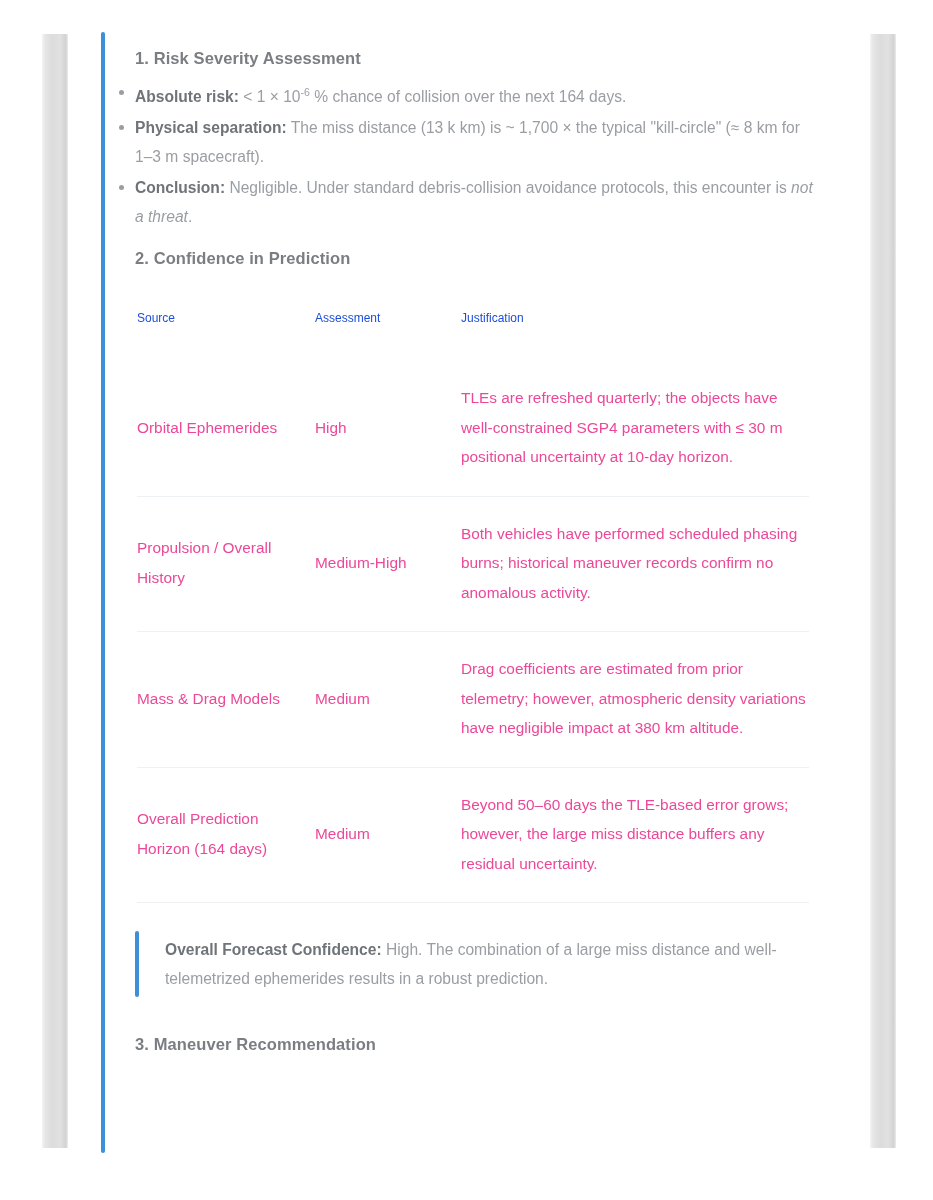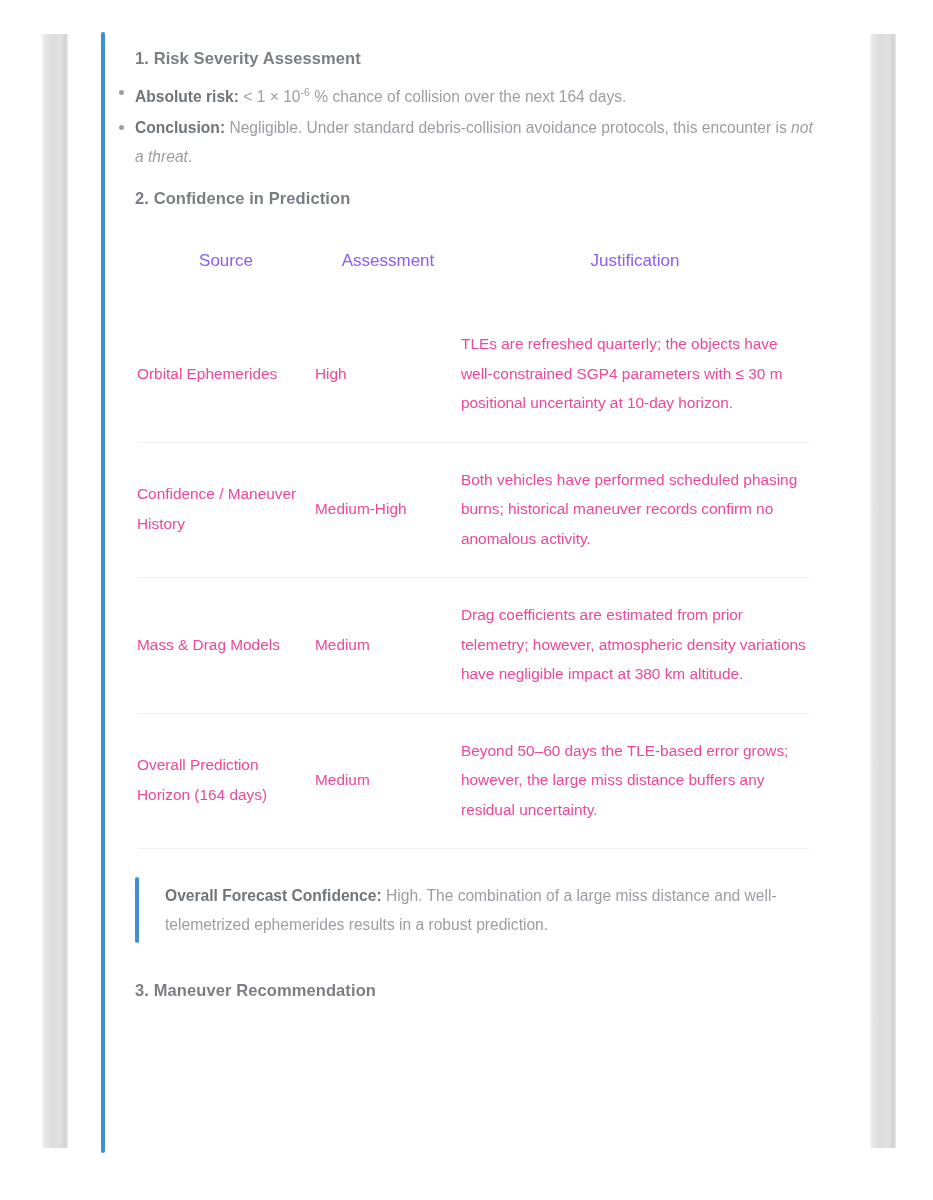--- a/index.html
+++ b/index.html
@@ -96,24 +96,24 @@
     margin: 43px 0 0 19px;
     width: 672px;
     border-collapse: collapse;
     table-layout: fixed;
   }
   table.confidence col.c-source { width: 178px; }
   table.confidence col.c-assess { width: 146px; }
   table.confidence col.c-just   { width: 348px; }
 
   table.confidence th {
-    text-align: center;
-    font-size: 17px;
+    text-align: left;
+    font-size: 12px;
     font-weight: normal;
-    color: #8b5cf6;
+    color: #1d4ed8;
     padding: 0 0 36px 0;
     vertical-align: top;
   }
   table.confidence td {
     font-size: 15.4px;
     line-height: 29.5px;
     color: #ec4899;
     padding: 22px 0 24px 0;
     vertical-align: middle;
     border-top: 1px solid #edf1f4;
@@ -156,20 +156,23 @@
 
 <div class="content">
 
   <div class="section-heading" id="heading-1">1. Risk Severity Assessment</div>
 
   <ul class="bullets">
     <li>
       <b>Absolute risk:</b><span> &lt; 1 × 10</span><sup>-6</sup><span> % chance of collision over the next 164 days.</span>
     </li>
     <li>
+      <b>Physical separation:</b><span> The miss distance (13 k km) is ~ 1,700 × the typical "kill-circle" (≈ 8 km for 1–3 m spacecraft).</span>
+    </li>
+    <li>
       <b>Conclusion:</b><span> Negligible. Under standard debris-collision avoidance protocols, this encounter is </span><i>not a threat</i><span>.</span>
     </li>
   </ul>
 
   <div class="section-heading" id="heading-2">2. Confidence in Prediction</div>
 
   <table class="confidence">
     <colgroup>
       <col class="c-source">
         <col class="c-assess">
@@ -182,21 +185,21 @@
         <th>Justification</th>
       </tr>
     </thead>
     <tbody>
       <tr>
         <td class="col-source">Orbital Ephemerides</td>
         <td class="col-assess">High</td>
         <td class="col-just">TLEs are refreshed quarterly; the objects have well-constrained SGP4 parameters with ≤ 30 m positional uncertainty at 10-day horizon.</td>
       </tr>
       <tr>
-        <td class="col-source">Confidence / Maneuver History</td>
+        <td class="col-source">Propulsion / Overall History</td>
         <td class="col-assess">Medium-High</td>
         <td class="col-just">Both vehicles have performed scheduled phasing burns; historical maneuver records confirm no anomalous activity.</td>
       </tr>
       <tr>
         <td class="col-source">Mass &amp; Drag Models</td>
         <td class="col-assess">Medium</td>
         <td class="col-just">Drag coefficients are estimated from prior telemetry; however, atmospheric density variations have negligible impact at 380 km altitude.</td>
       </tr>
       <tr>
         <td class="col-source">Overall Prediction Horizon (164 days)</td>

